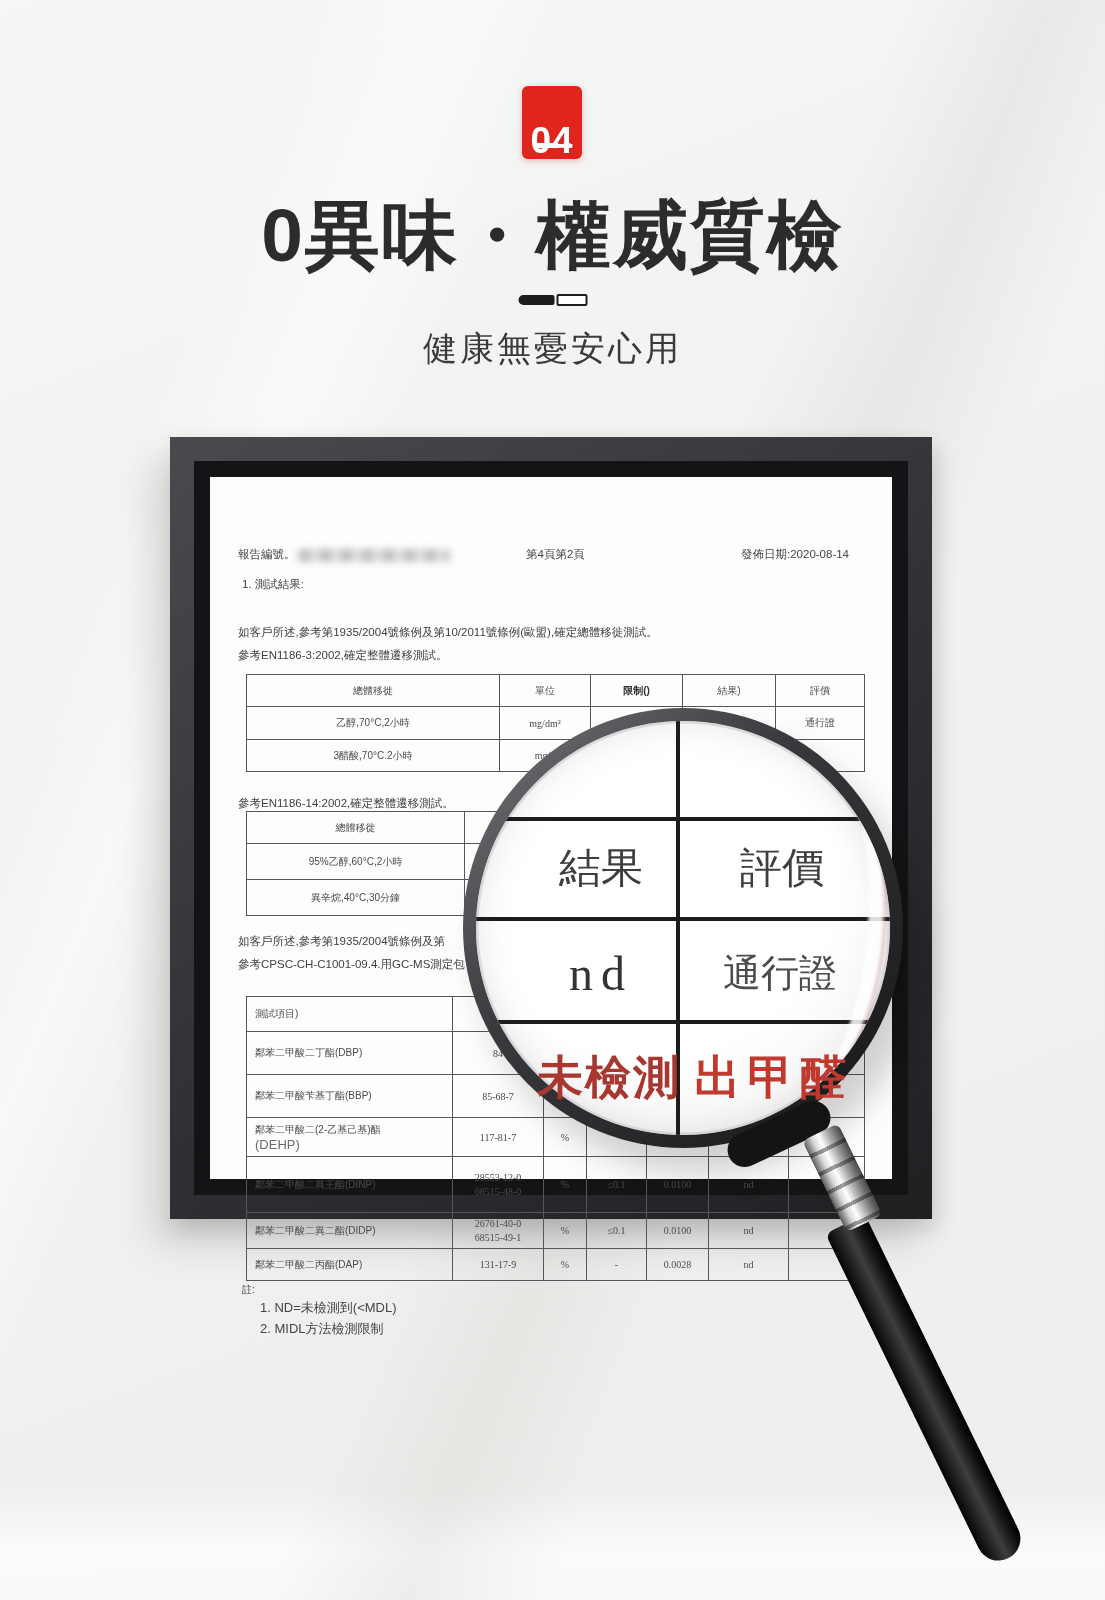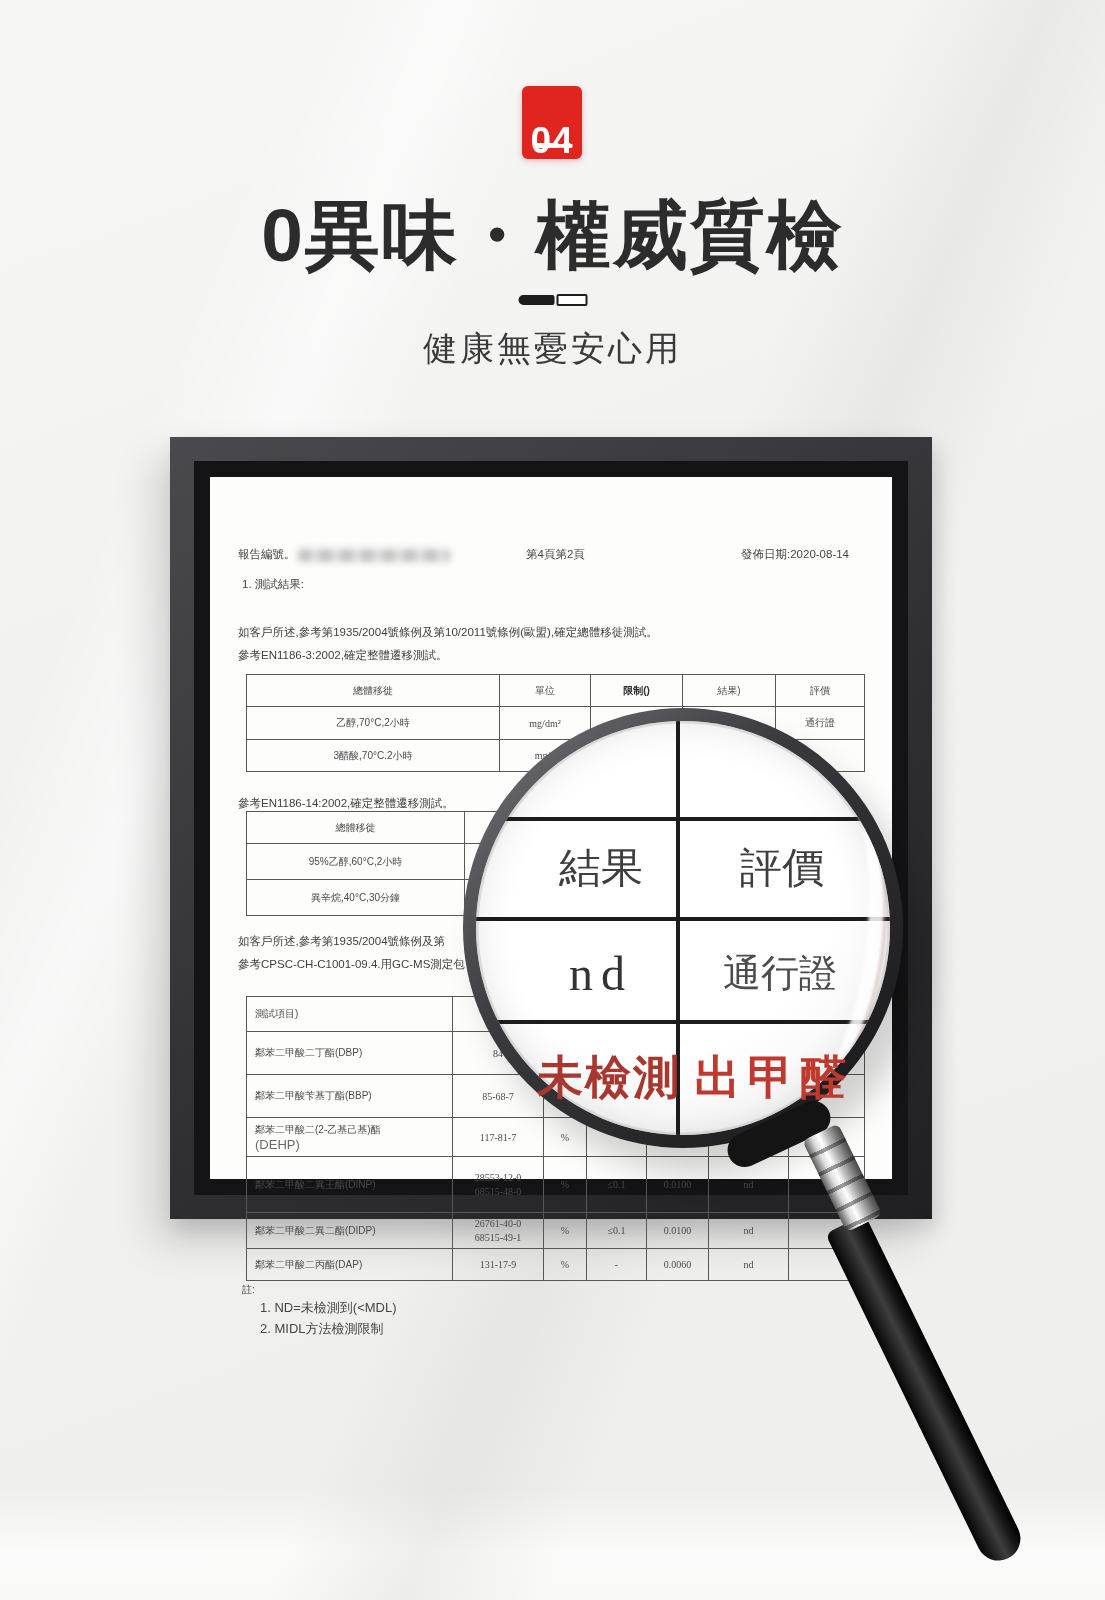--- a/index.html
+++ b/index.html
@@ -242,21 +242,21 @@
             <td class="serif">≤0.1</td>
             <td class="serif">0.0100</td>
             <td class="serif">nd</td>
             <td></td>
           </tr>
           <tr style="height:32px">
             <td class="t-left">鄰苯二甲酸二丙酯(DAP)</td>
             <td class="serif">131-17-9</td>
             <td class="serif">%</td>
             <td class="serif">-</td>
-            <td class="serif">0.0060</td>
+            <td class="serif">0.0028</td>
             <td class="serif">nd</td>
             <td></td>
           </tr>
         </tbody>
           </table>
 
         <div class="abs notes" style="left:32px;top:806px;font-size:10px;">註:</div>
         <div class="abs notes" style="left:50px;top:822px;">1. ND=未檢測到(&lt;MDL)</div>
         <div class="abs notes" style="left:50px;top:843px;">2. MIDL方法檢測限制</div>
 

